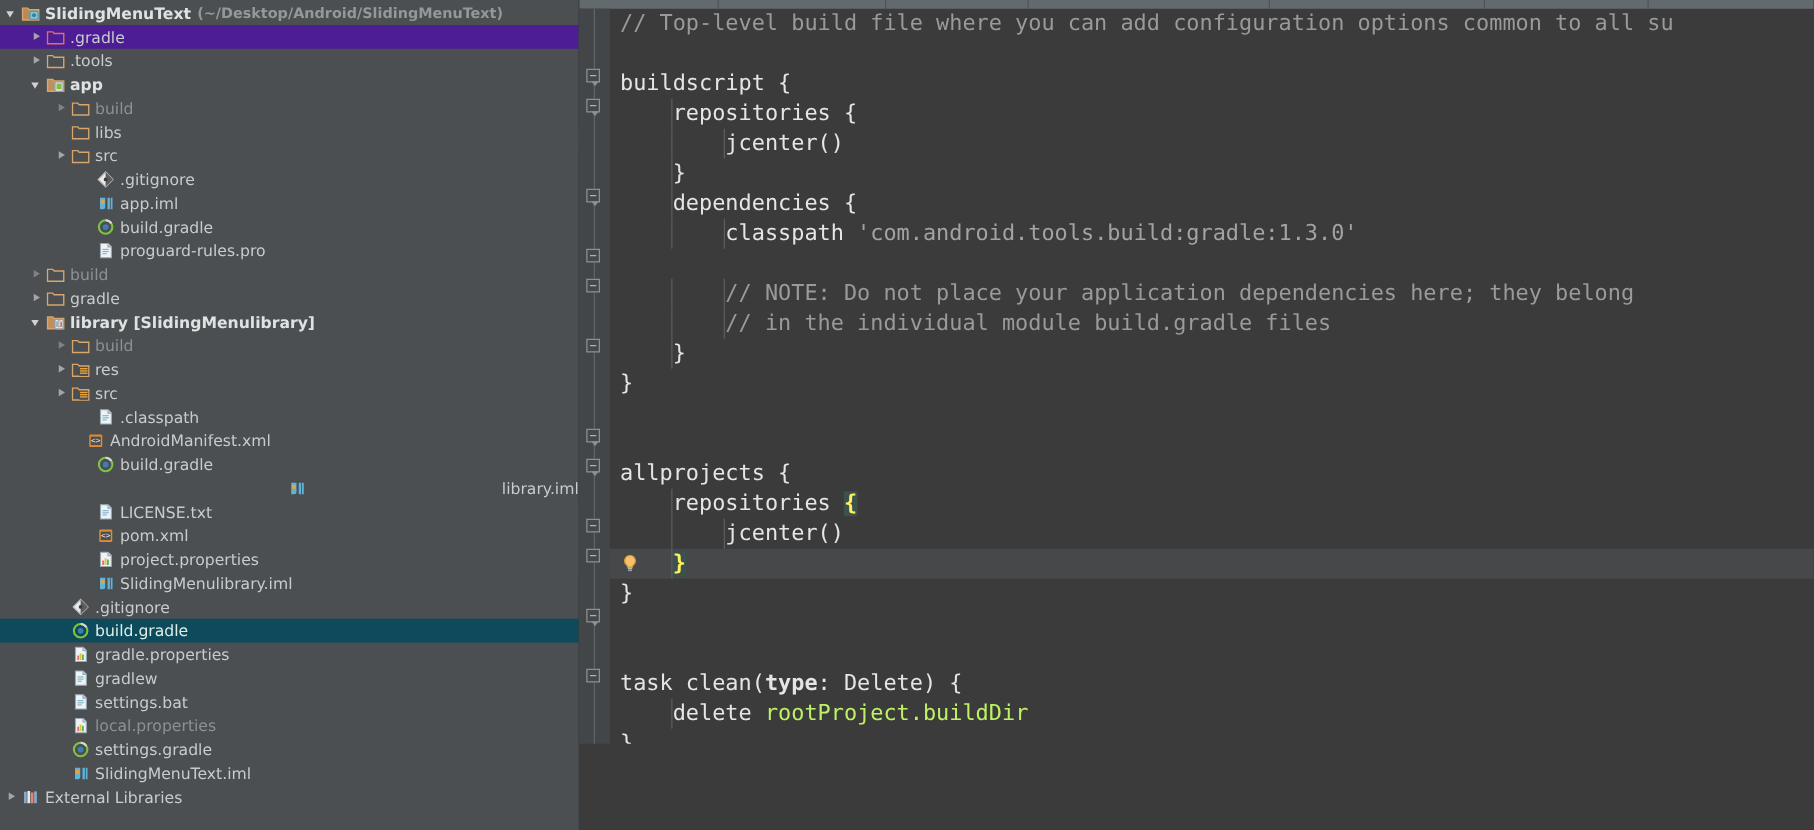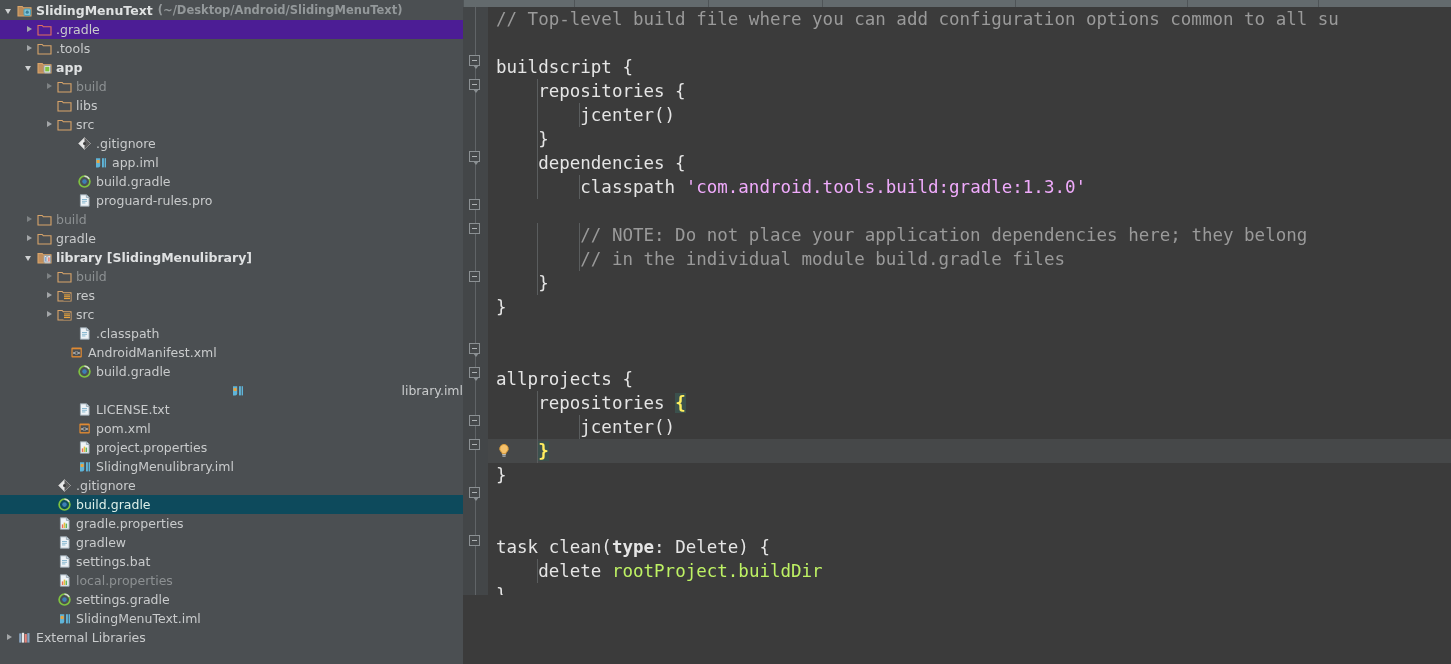--- a/index.html
+++ b/index.html
@@ -91,21 +91,21 @@
     color:#a9b7c6;white-space:pre;
   }
   .cline{position:relative;height:24px;padding-left:8px;}
   .cline.cur{background:#464849;}
   .indentguide{
     position:absolute;width:1px;background:#5a5d5e;top:0;height:24px;
   }
   .lbulb{position:absolute;left:33px;width:16px;height:16px;}
   .txt{color:#e5e5e5;}
   .cmt{color:#9a9a9a;}
-  .str{color:#f0abfc;}
+  .str{color:#a3a3a3;}
   .fld{color:#bef264;}
   .bold{font-weight:bold;}
   .brace{background:#3b514d;color:#ffef5e;font-weight:bold;}
 
   .leftrail{
     position:absolute;left:0;top:7px;width:3px;height:657px;background:#3b3b3b;
   }
   .markstripe{position:absolute;left:0;width:3px;background:#499c54;}
 </style>
 </head>
@@ -187,21 +187,21 @@
           <span class="arrow "></span>
           <span class="ico">
             <svg width="15" height="15" viewBox="0 0 15 15">
               <path d="M7.5 1.6 13.4 7.5 7.5 13.4 1.6 7.5z" fill="#e9e9e9" stroke="#bcbcbc"></path>
               <path d="M7.5 1.6 13.4 7.5 7.5 13.4z" fill="#5c5c5c"></path>
               <circle cx="7.5" cy="7.5" r="1.5" fill="#3b3b3b"></circle>
             </svg>
           </span>
           <span class="lbl">.gitignore</span>
         </div>
-        <div class="row" style="padding-left: 80px;">
+        <div class="row" style="padding-left: 64px;">
           <span class="arrow "></span>
           <span class="ico">
             <svg width="15" height="15" viewBox="0 0 15 15">
               <rect x="2" y="2" width="11" height="11.2" fill="#4b4f52"></rect>
               <path d="M3 3.2h4.2v7.2a2 2 0 0 1-2 2H3z" fill="#5fb4d8"></path>
               <rect x="3.6" y="5" width="3" height="3" fill="#e8a33d"></rect>
               <rect x="9" y="3.2" width="1.9" height="9.2" fill="#5fb4d8"></rect>
               <rect x="11.6" y="3.2" width="1.4" height="9.2" fill="#5fb4d8"></rect>
             </svg>
           </span>

